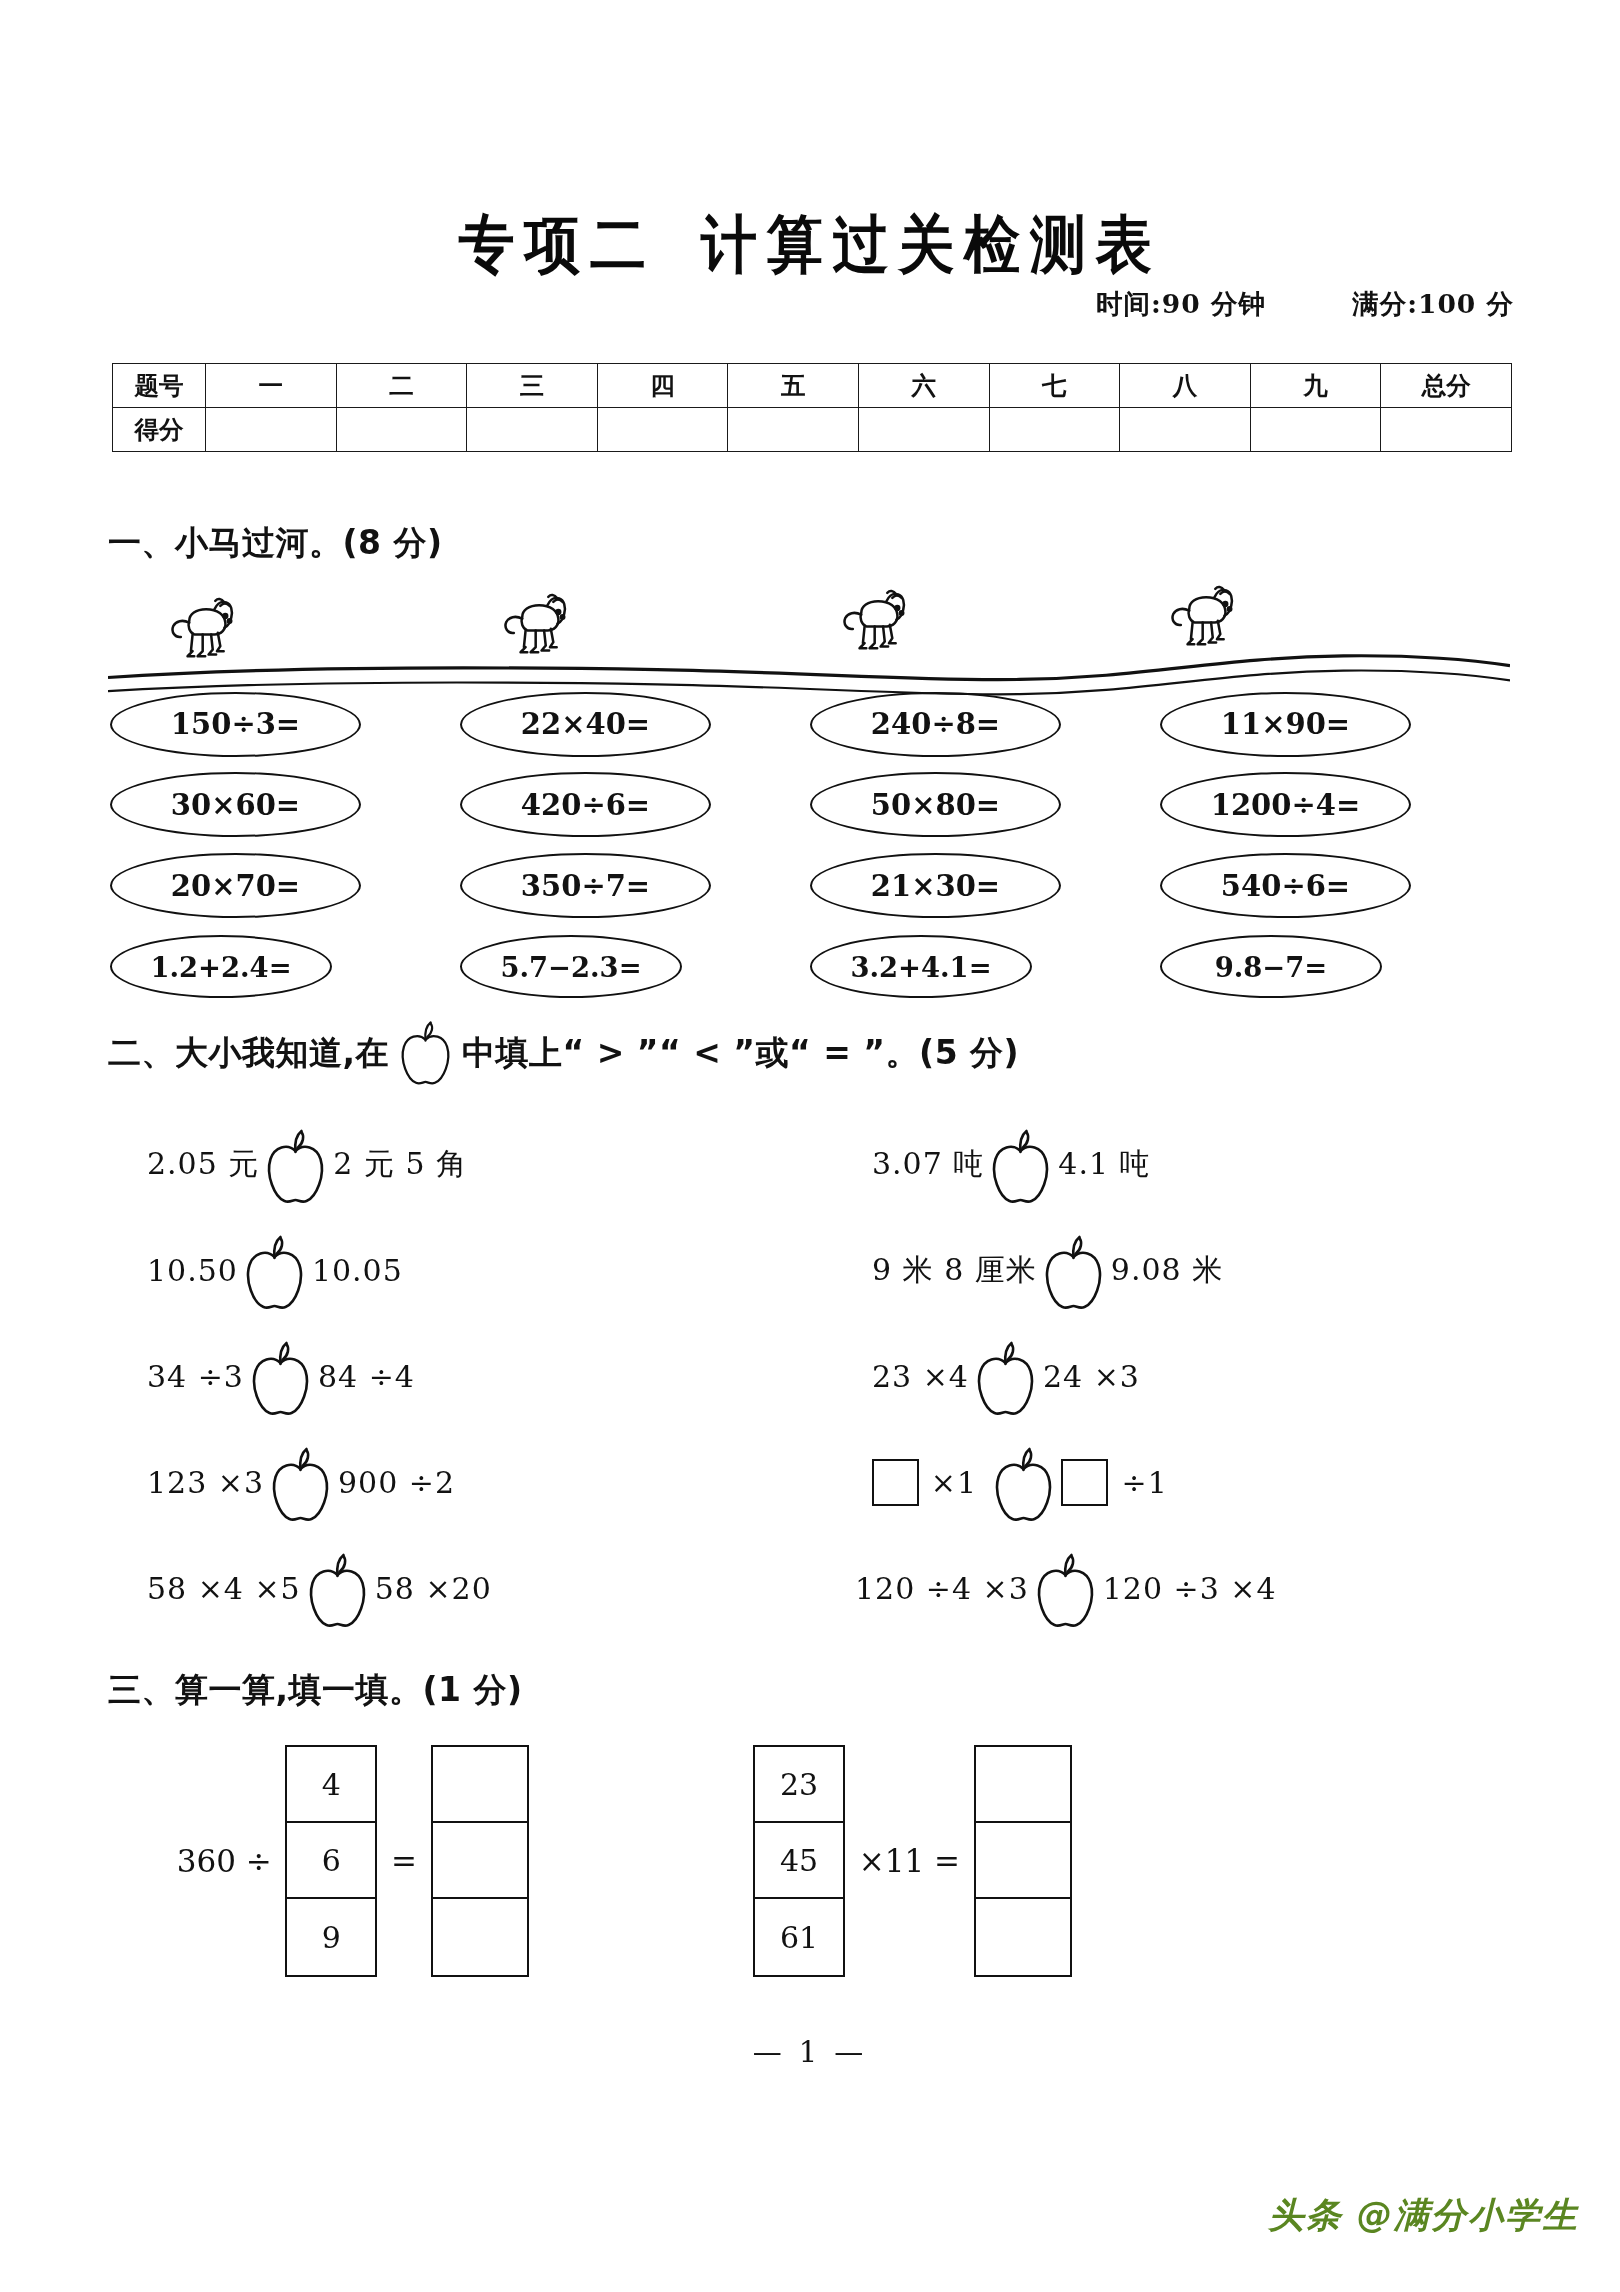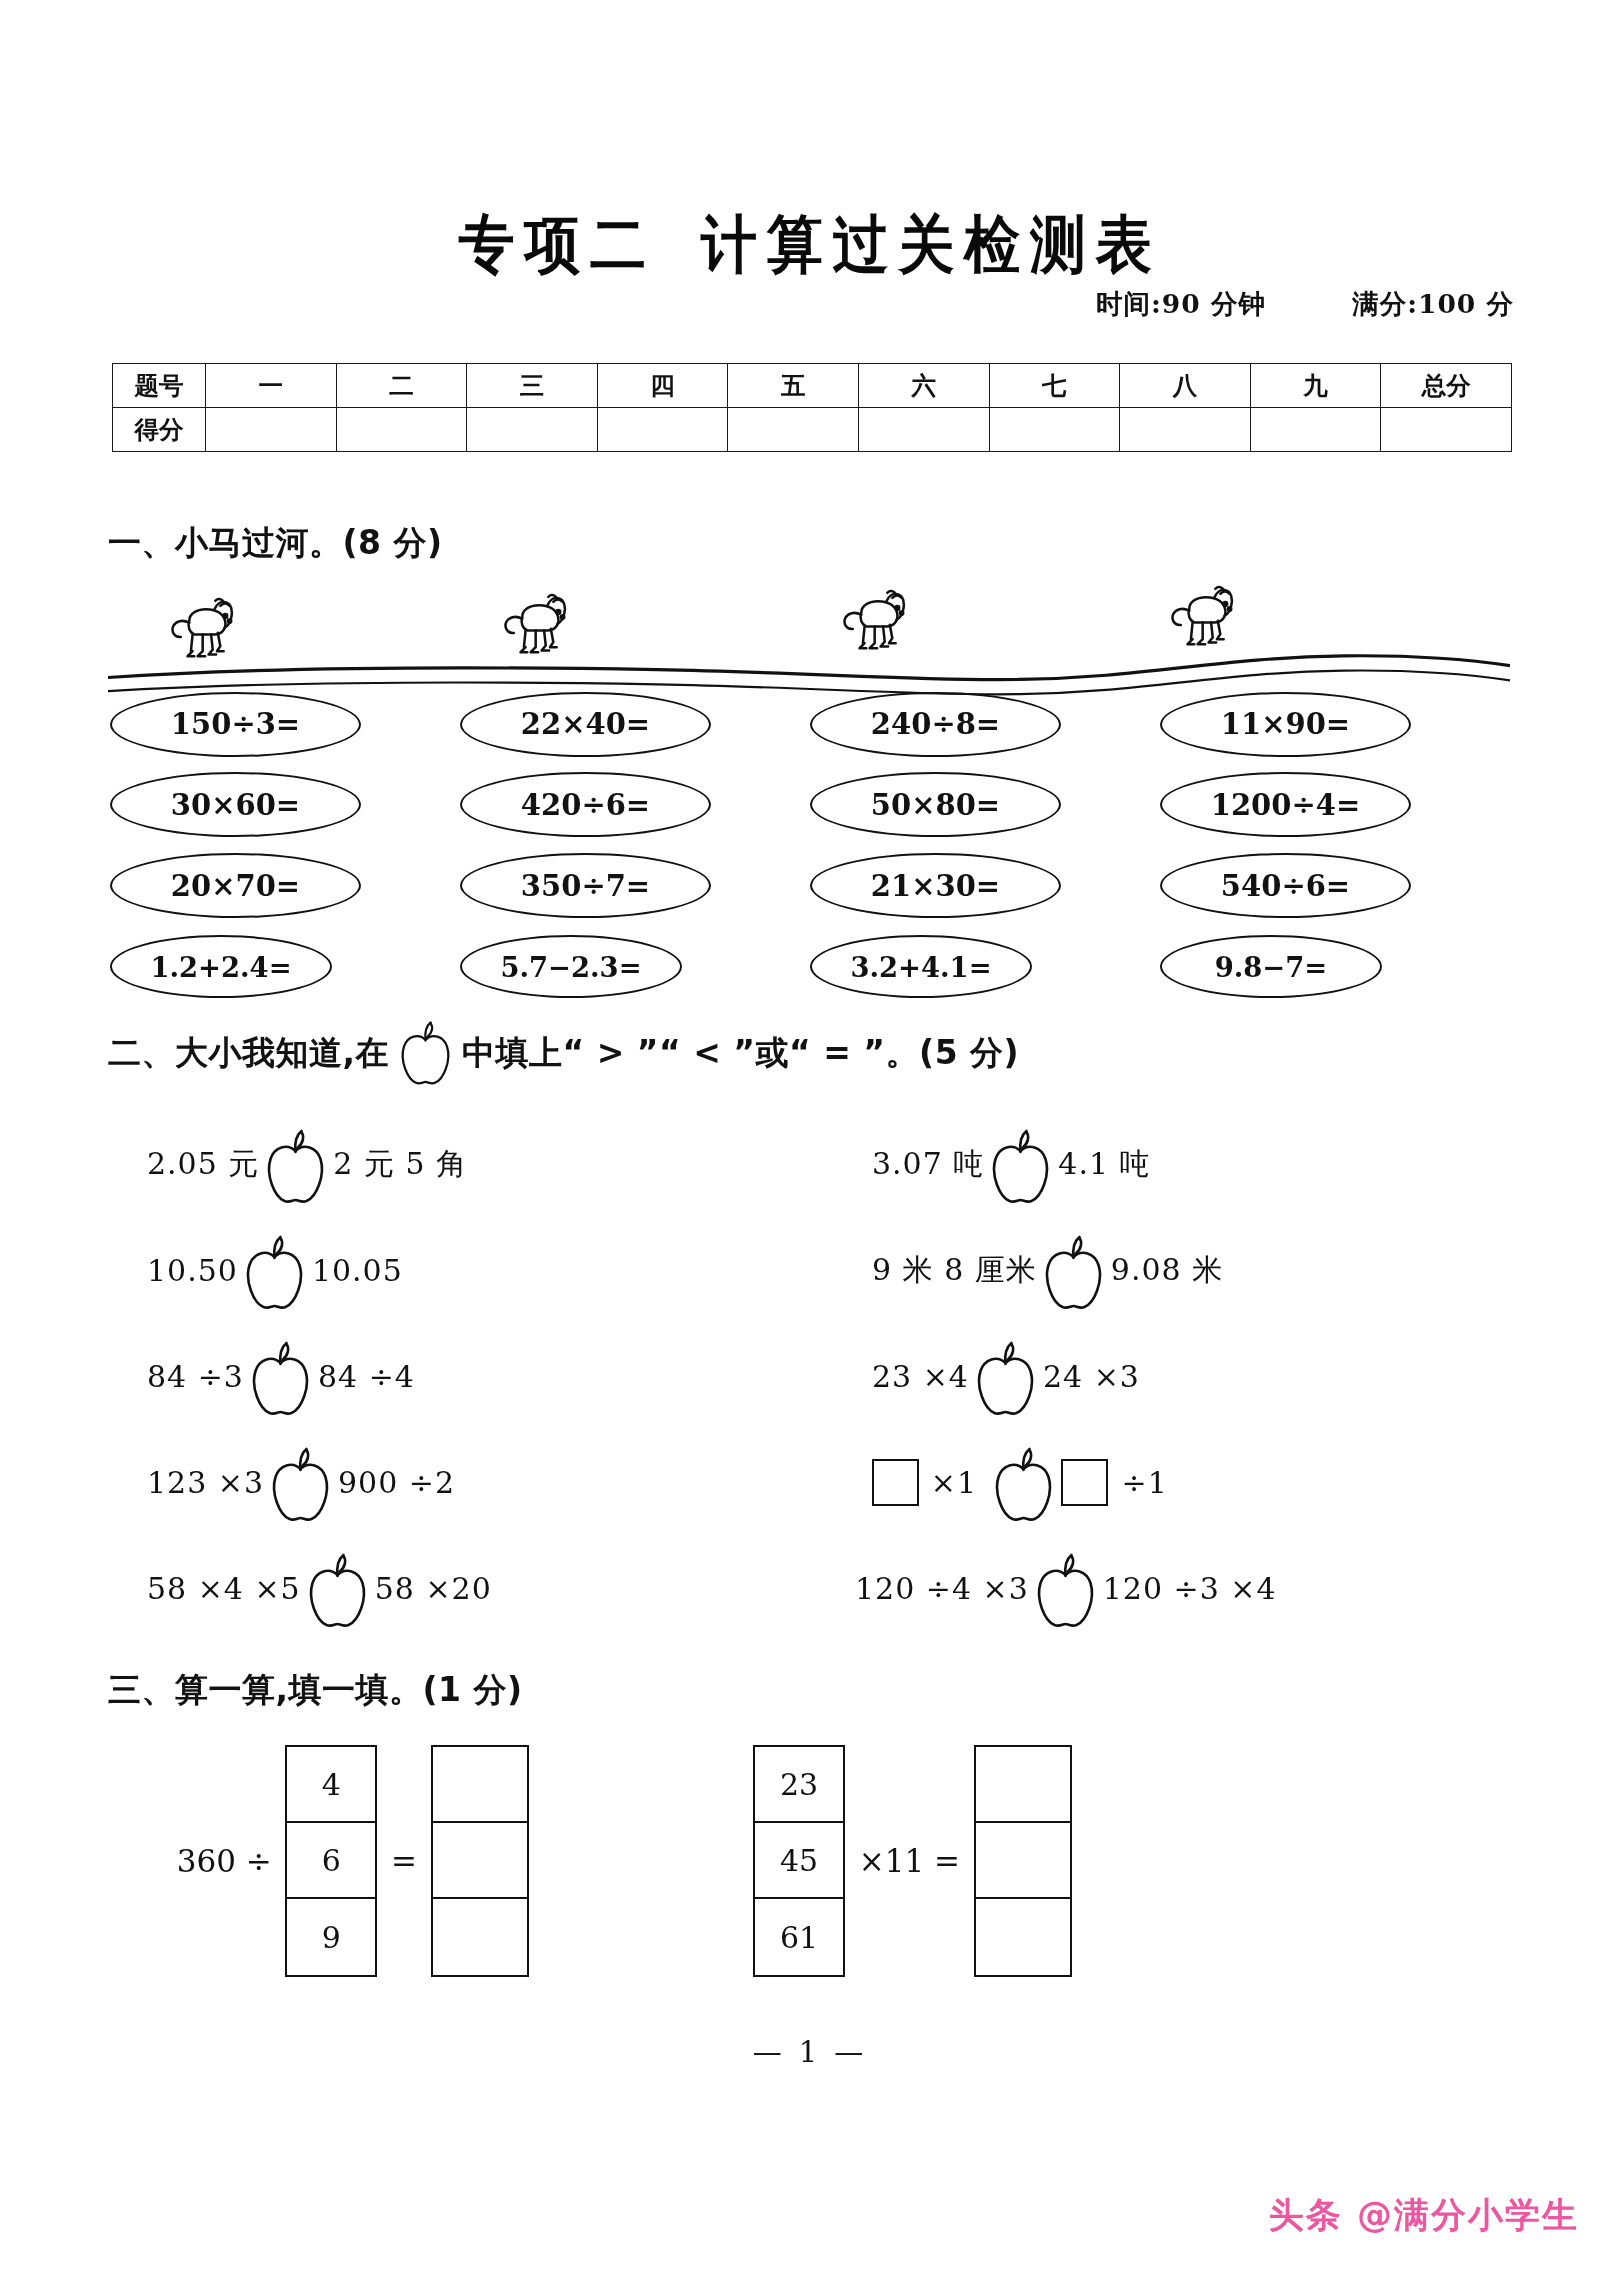--- a/index.html
+++ b/index.html
@@ -238,23 +238,24 @@
     font-weight: 500;
     letter-spacing: 3.9px;
   }
   .watermark {
     position: absolute;
     top: 2192px;
     right: 41px;
     font-family: "DejaVu Sans", sans-serif;
     font-size: 35px;
     font-weight: 700;
-    color: #ec4899;
+    color: #4d7c0f;
     letter-spacing: 2px;
     opacity: 0.92;
+    font-style: italic;
   }
 </style>
 </head>
 <body>
 
 <div class="page">
 
   <div class="title-row">
     <span class="title">
       <span>专项二</span><span class="gap"></span><span>计算过关检测表</span>
@@ -536,21 +537,21 @@
               <path d="M41,9 C44,13 43,20 37,25"></path>
             </g>
           </svg>
         </span>
         <span class="cmp-text">9.08 米</span>
       </div>
     </div>
 
     <div class="cmp-row">
       <div class="cmp-item left">
-        <span class="cmp-text">84 ÷3</span>
+        <span class="cmp-text">34 ÷3</span>
         <span class="apple-slot">
           <svg viewBox="0 0 70 84" width="73" height="84">
             <g fill="none" stroke="#111" stroke-width="2.6" stroke-linecap="round" stroke-linejoin="round">
               <path d="M35,28 C27,20 14,24 10,36 C5,52 14,74 24,78 C29,80 32,77 35,77 C38,77 41,80 46,78 C56,74 65,52 60,36 C56,24 43,20 35,28 Z"></path>
               <path d="M35,29 C34,20 36,12 41,8"></path>
               <path d="M41,9 C44,13 43,20 37,25"></path>
             </g>
           </svg>
         </span>
         <span class="cmp-text">84 ÷4</span>

